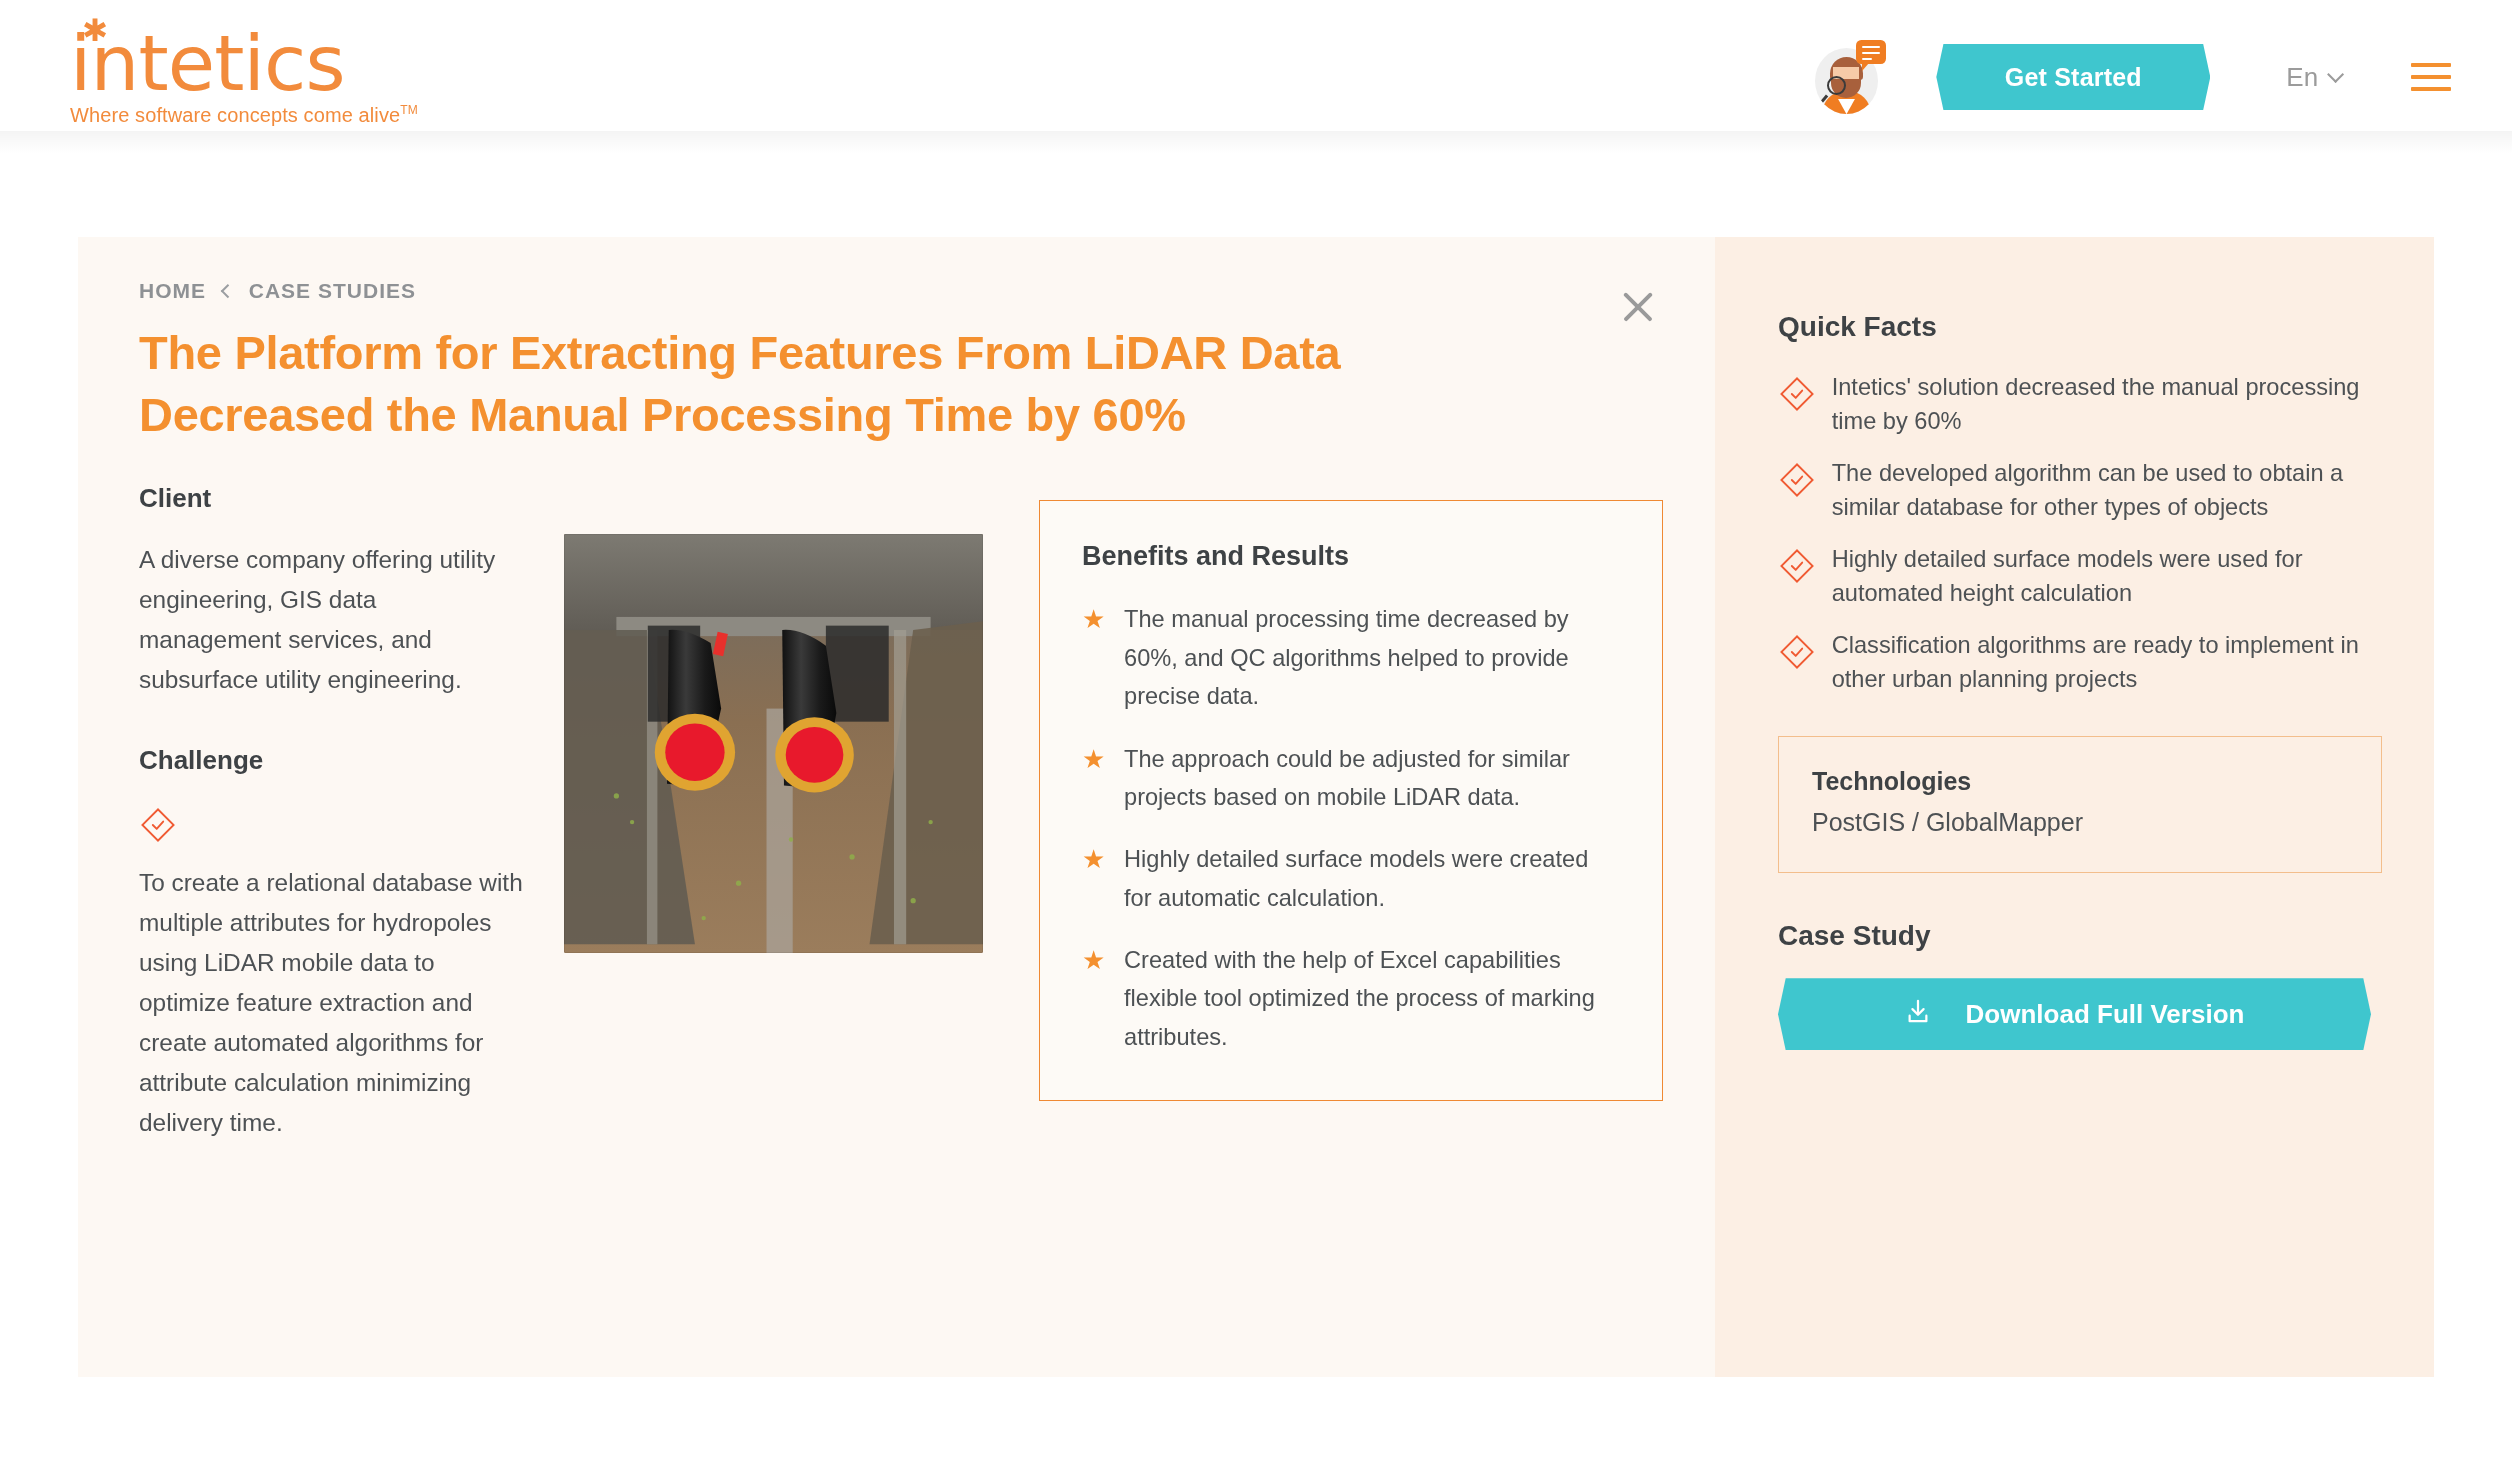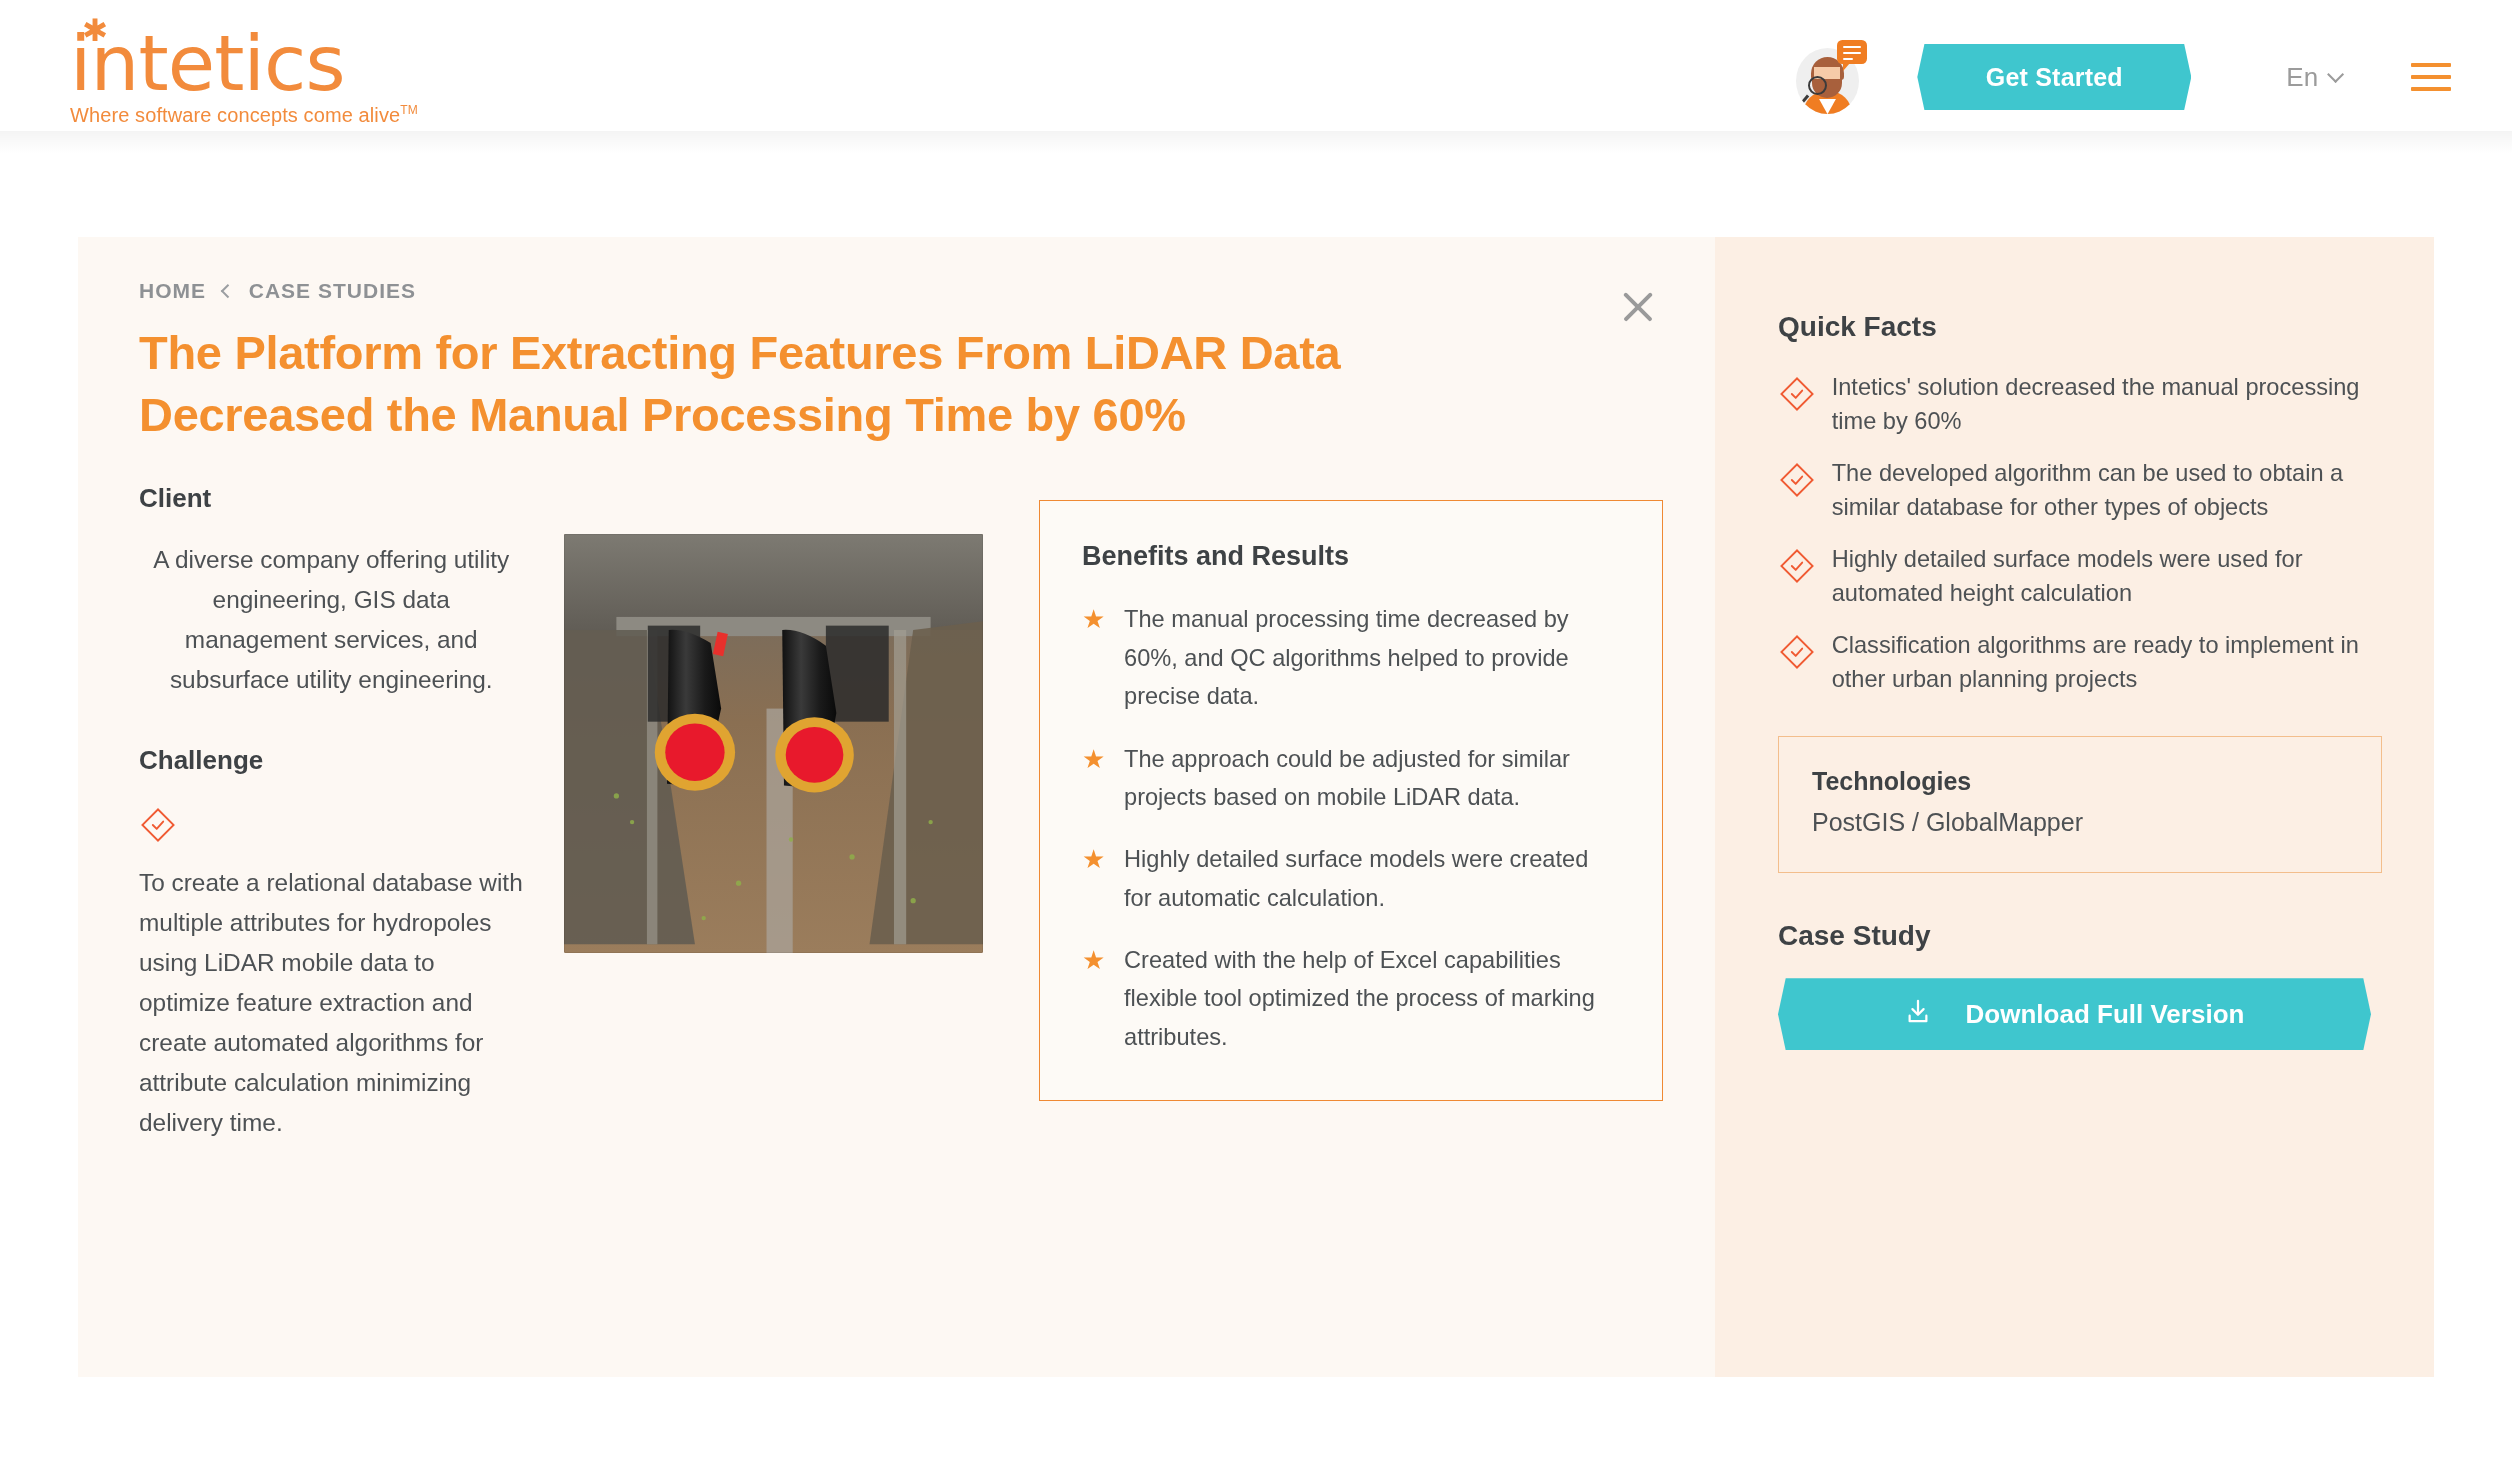--- a/index.html
+++ b/index.html
@@ -126,21 +126,21 @@
     letter-spacing: 0.2px;
     clip-path: polygon(2.6% 0, 97.4% 0, 100% 50%, 97.4% 100%, 2.6% 100%, 0 50%);
     font-family: "Liberation Sans", sans-serif;
   }
 
   .lang-select {
     display: flex; align-items: center; gap: 8.7px;
     margin-left: 63px; margin-right: 59px;
     cursor: pointer;
   }
-  .lang-label { font-size: 26px; color: #9B9B9B; margin-left: 19px; }
+  .lang-label { font-size: 26px; color: #9B9B9B; }
   .chev {
     width: 12.2px; height: 12.2px;
     border-right: 2.6px solid #9B9B9B;
     border-bottom: 2.6px solid #9B9B9B;
     transform: rotate(45deg) translateY(-3.5px);
   }
 
   .burger { width: 40px; cursor: pointer; }
   .burger span {
     display: block; height: 4.4px; background: #F4902F;
@@ -346,21 +346,21 @@
     </nav>
 
     <div class="close-btn"></div>
 
     <h1 class="case-title">The Platform for Extracting Features From LiDAR Data Decreased the Manual Processing Time by 60%</h1>
 
     <div class="cols">
 
       <div class="col-left">
         <h2 class="sec-head">Client</h2>
-        <p class="body-text" style="margin-bottom:45px;text-align:center;">A diverse company offering utility engineering, GIS data management services, and subsurface utility engineering.</p>
+        <p class="body-text" style="margin-bottom:45px;">A diverse company offering utility engineering, GIS data management services, and subsurface utility engineering.</p>
 
         <h2 class="sec-head">Challenge</h2>
         <ul class="diamond-list">
           <li class="diamond-item">
             <span class="diamond-icon">
               <svg viewBox="0 0 44 44" width="38" height="38">
                 <rect x="22" y="4" width="25.5" height="25.5" transform="rotate(45 22 4)" fill="none" stroke="#F05A32" stroke-width="2.2"></rect>
                 <polyline points="16,22 20.5,26.5 28,18" fill="none" stroke="#F05A32" stroke-width="2.2" stroke-linecap="round" stroke-linejoin="round"></polyline>
               </svg>
             </span>

